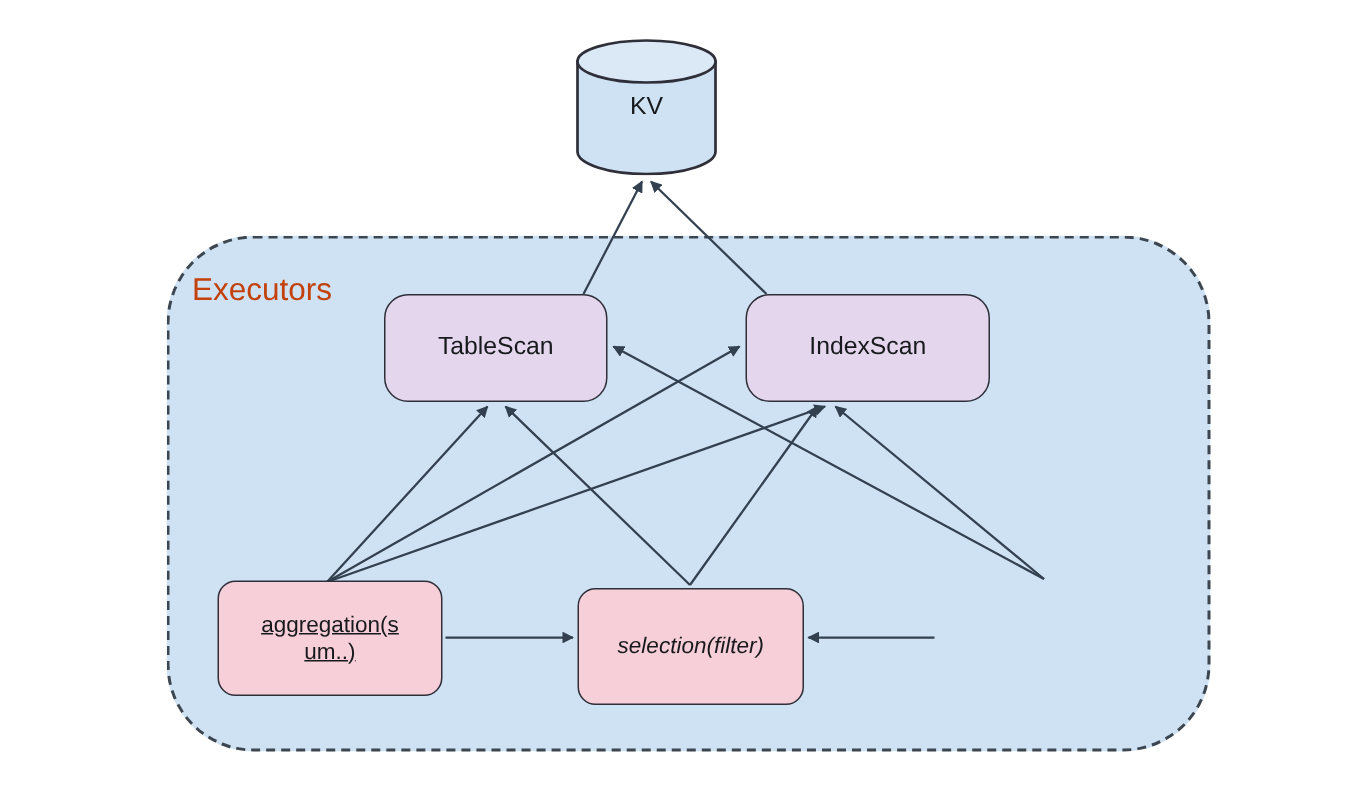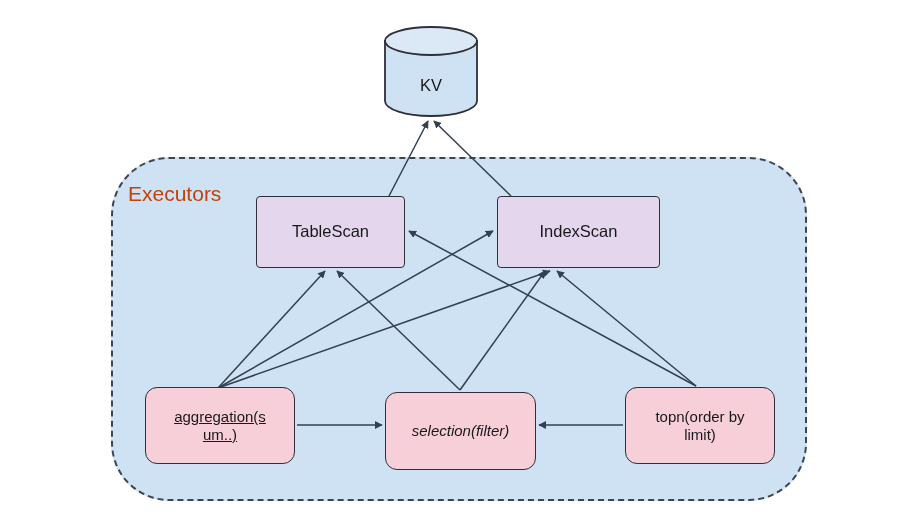--- a/index.html
+++ b/index.html
@@ -60,26 +60,25 @@
     height: 92px;
   }
   .kv-label {
     position: absolute;
     left: 383px;
     top: 62px;
     width: 96px;
     text-align: center;
     font-size: 16.5px;
     color: #17191c;
-    margin-top: 14px;
   }
   .scan-box {
     background: #e4d6ed;
     border: 1.6px solid #2f2f3a;
-    border-radius: 4px;
+    border-radius: 16px;
     font-size: 16.5px;
   }
   .op-box {
     background: #f7cfd8;
     border: 1.6px solid #2f2f3a;
     border-radius: 12px;
     font-size: 15px;
   }
   #node-tablescan { left: 256px; top: 196px; width: 149px; height: 72px; }
   #node-indexscan { left: 497px; top: 196px; width: 163px; height: 72px; }
@@ -140,20 +139,14 @@
     <span>
       <span>aggregation(s</span><br>
       <span>um..)</span>
     </span>
   </div>
 
   <div class="node op-box" id="node-selection">
     <span>selection(filter)</span>
   </div>
 
-  <div class="node op-box" id="node-topn">
-    <span>
-      <span>topn(order by</span><br>
-      <span>limit)</span>
-    </span>
-  </div>
 
 </div>
 
 </body></html>

